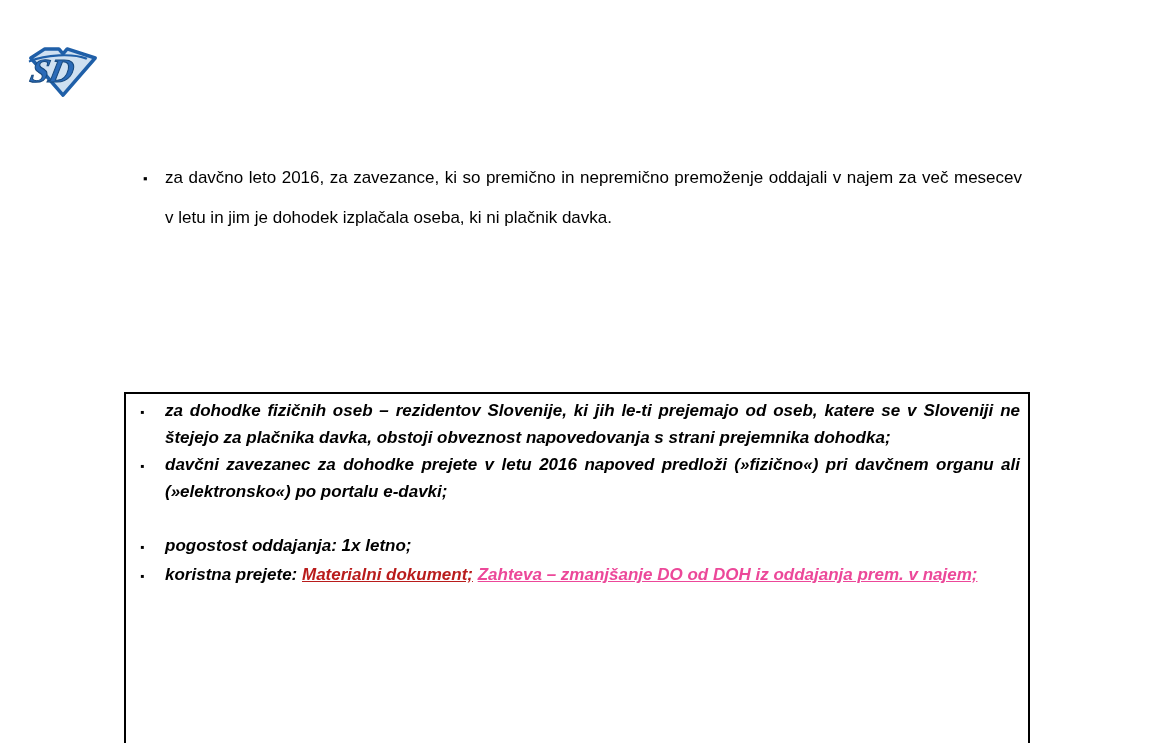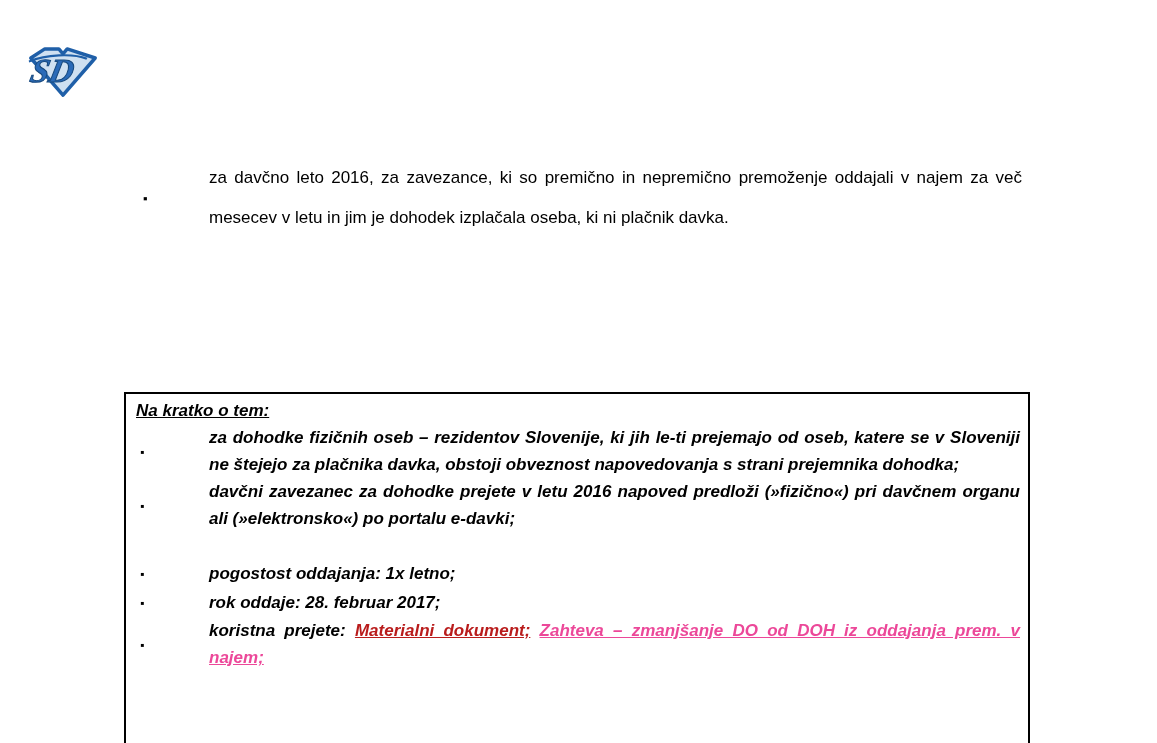--- a/index.html
+++ b/index.html
@@ -36,22 +36,21 @@
     font-size: 17px;
     line-height: 40px;
   }
   .lead {
     margin: 0;
     text-align: justify;
   }
   .b { font-weight: bold; }
   .bullet {
     display: flex;
-    align-items: center;
-    gap: 44px;
+    align-items: flex-start;
   }
   .bullet .marker {
     flex: 0 0 30px;
   }
   .bullet .marker::before {
     content: "\25AA";
     font-size: 13px;
     margin-left: 8px;
   }
   .bullet .btext {
@@ -104,39 +103,34 @@
   </svg>
 
   <div class="content">
     <div class="bullet">
       <span class="marker"></span>
       <div class="btext">za davčno leto 2016, za zavezance, ki so premično in nepremično premoženje oddajali v najem za več mesecev v letu in jim je dohodek izplačala oseba, ki ni plačnik davka.</div>
     </div>
   </div>
 
   <div class="box">
-    <div class="heading">Na kratko o tem:</div>
     <div id="box-list">
         <div class="bullet">
           <span class="marker"></span>
           <div class="btext"><span>za dohodke fizičnih oseb – rezidentov Slovenije, ki jih le-ti prejemajo od oseb, katere se v Sloveniji ne štejejo za plačnika davka, obstoji obveznost napovedovanja s strani prejemnika dohodka;</span></div>
         </div>
         <div class="bullet">
           <span class="marker"></span>
           <div class="btext"><span>davčni zavezanec za dohodke prejete v letu 2016 napoved predloži (»fizično«) pri davčnem organu ali (»elektronsko«) po portalu e-davki;</span></div>
         </div>
         <div class="spacer"></div>
         <div class="bullet">
           <span class="marker"></span>
           <div class="btext"><span>pogostost oddajanja: 1x letno;</span></div>
         </div>
         <div class="bullet">
           <span class="marker"></span>
-          <div class="btext"><span>rok oddaje: 28. februar 2017;</span></div>
-        </div>
-        <div class="bullet">
-          <span class="marker"></span>
           <div class="btext"><span>koristna prejete: </span><a class="lnk" href="#" style="color: #b91c1c; font-style: italic;">Materialni dokument;</a><span> </span><a class="lnk" href="#" style="color: #ec4899;">Zahteva – zmanjšanje DO od DOH iz oddajanja prem. v najem;</a></div>
         </div>
       </div>
   </div>
 
 </div>
 
 </body></html>

